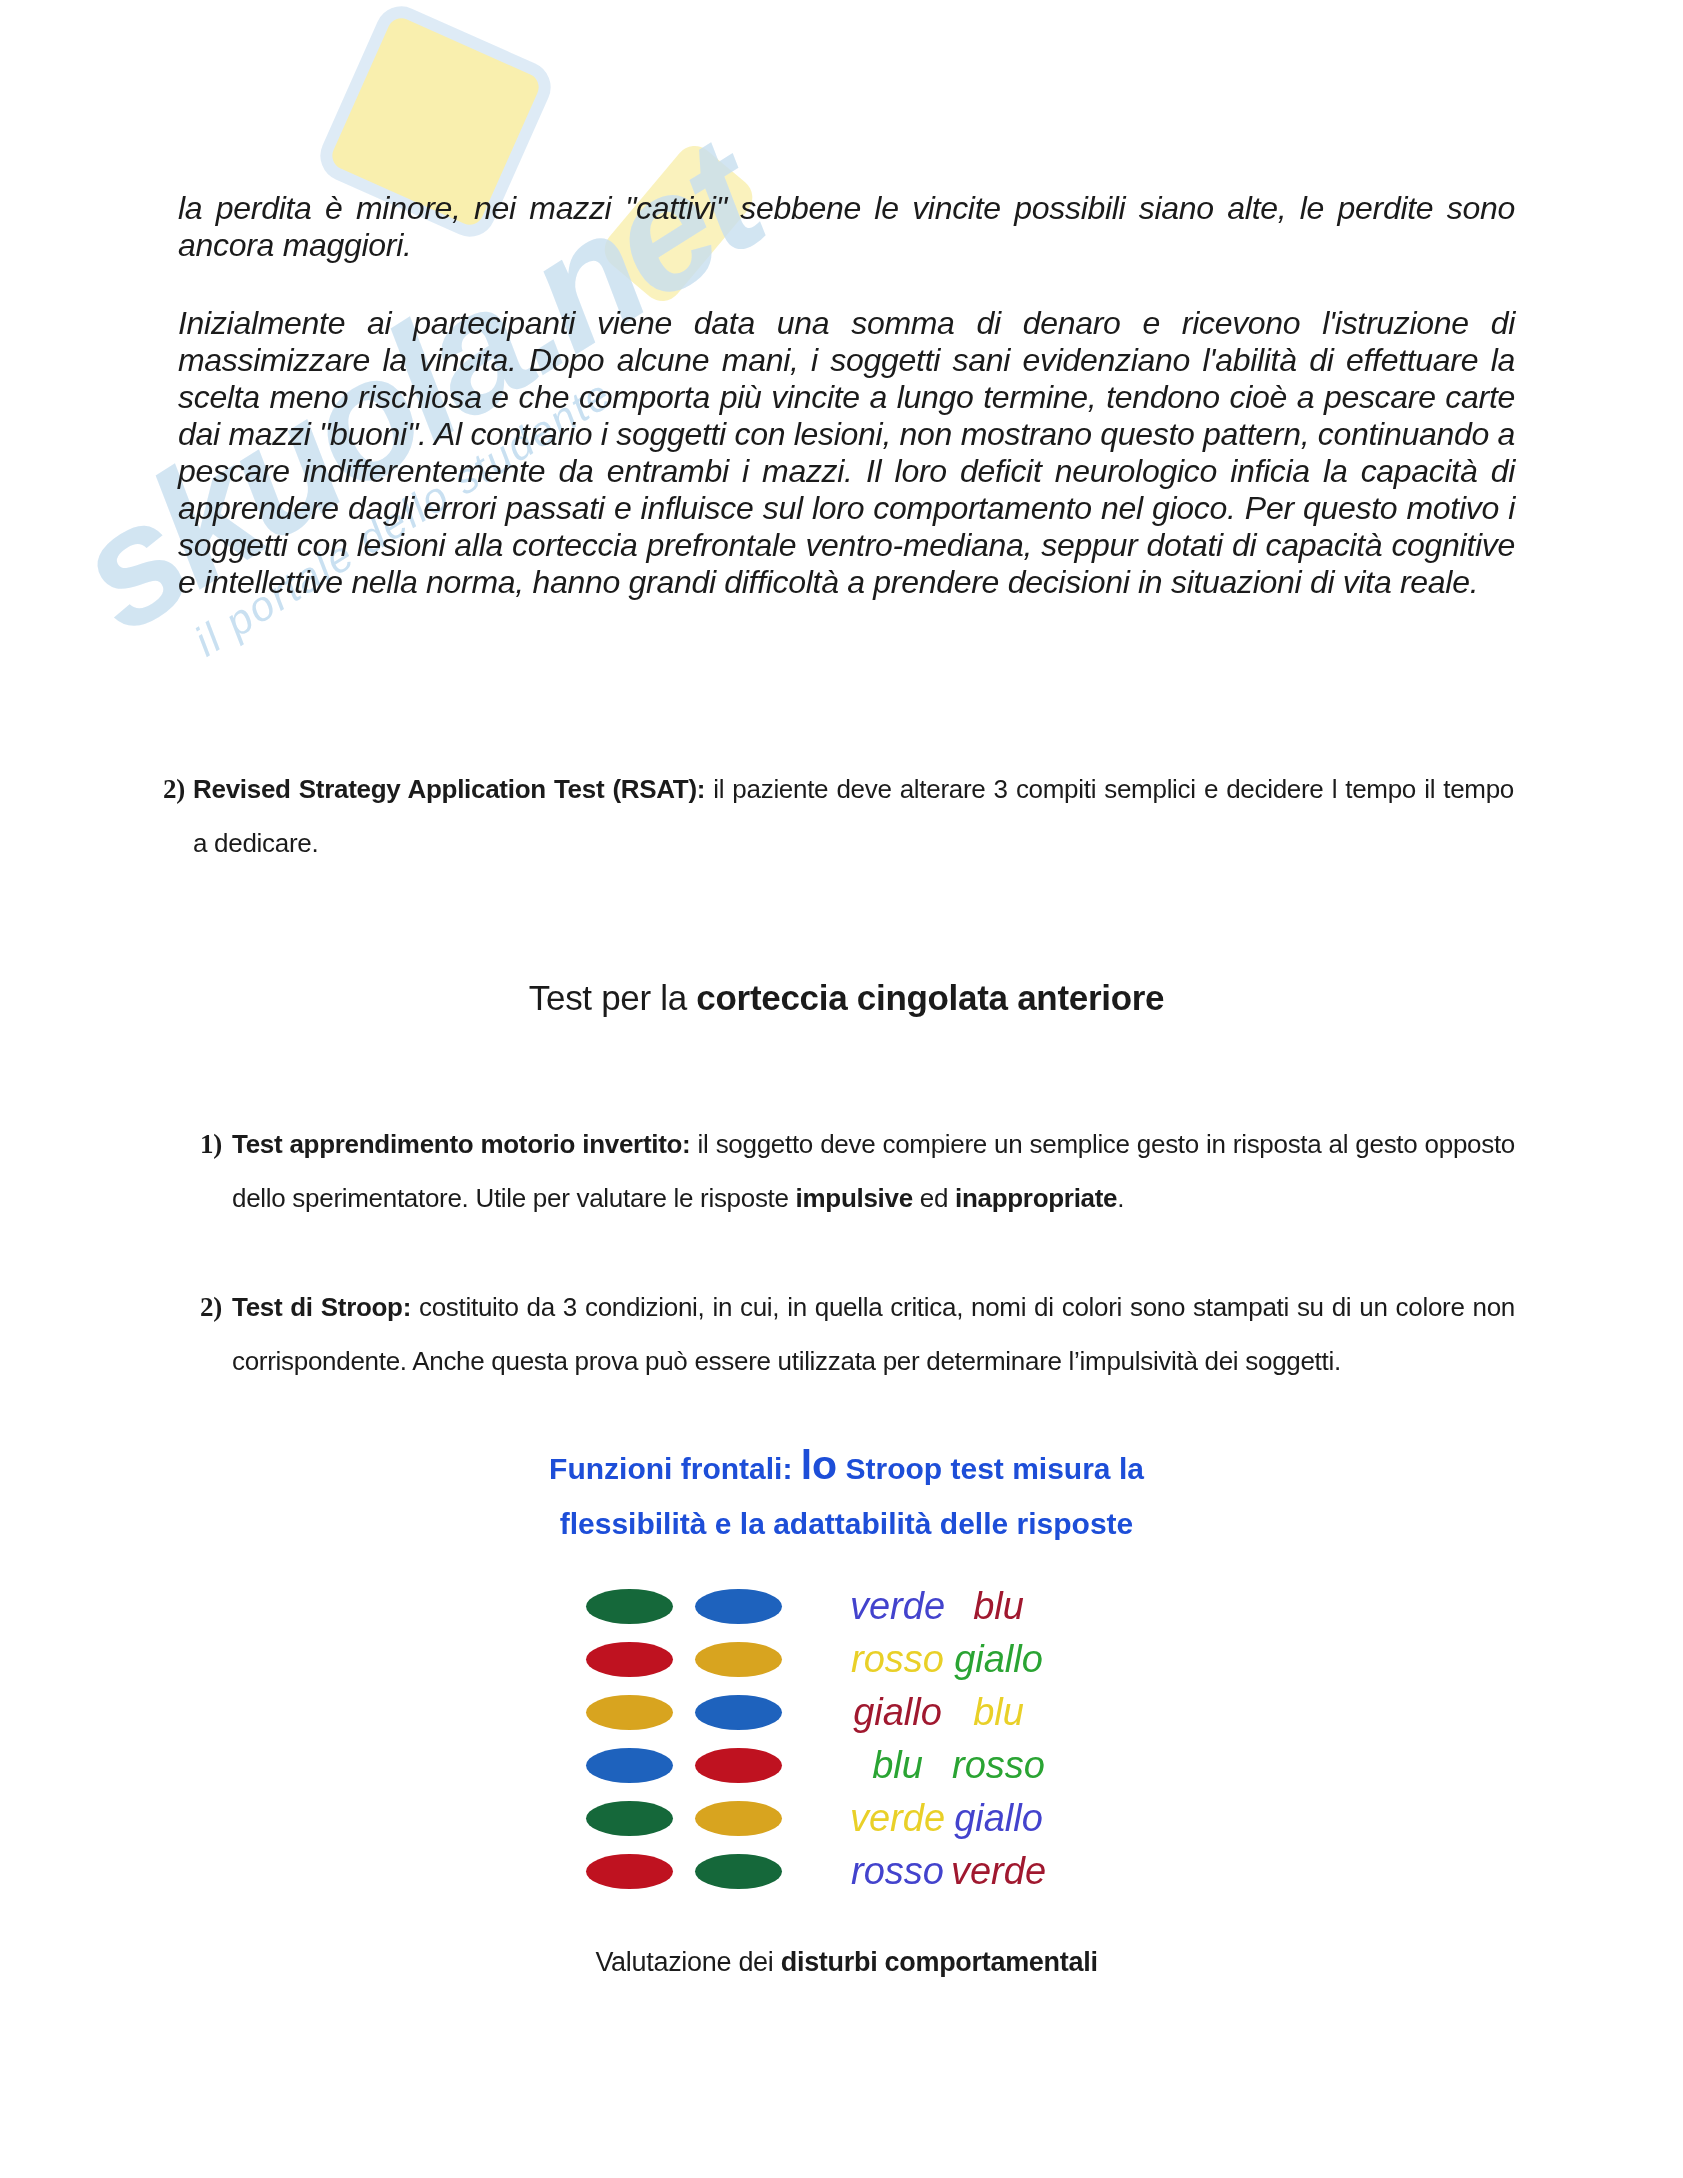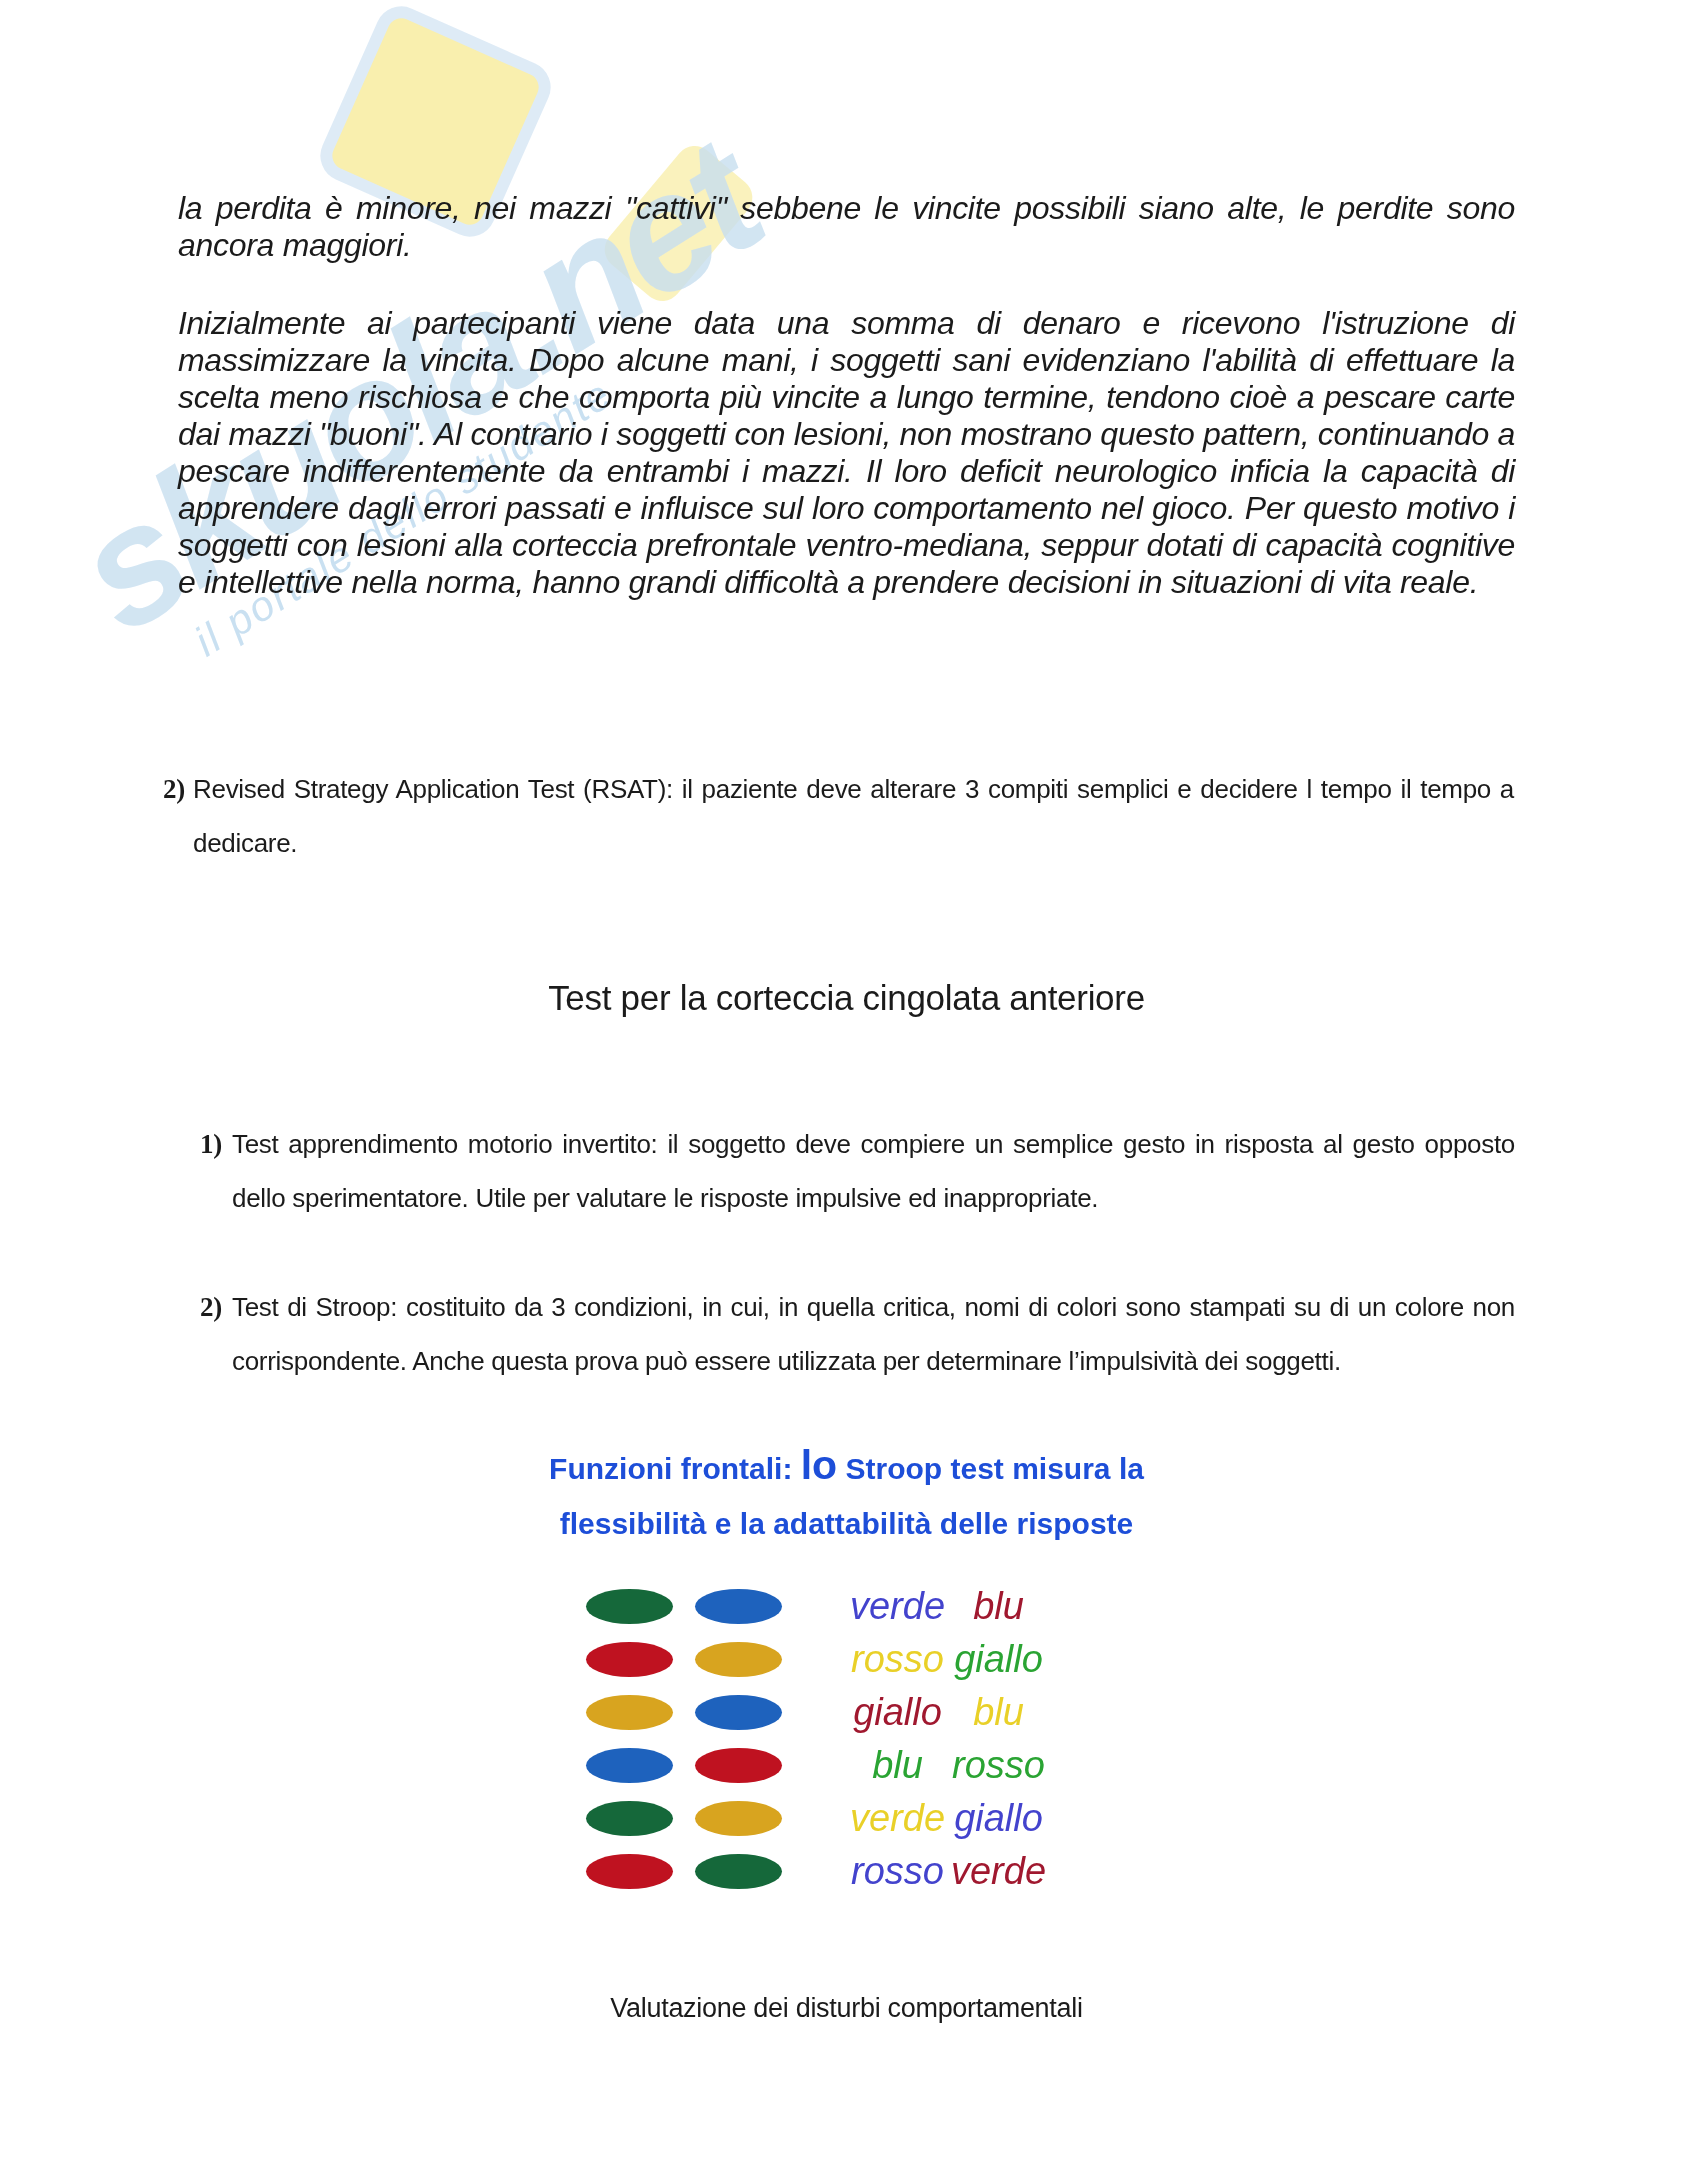--- a/index.html
+++ b/index.html
@@ -51,27 +51,27 @@
   .li-num{
     position:absolute;left:0;top:0;
     font-family:"Liberation Serif",serif;font-weight:bold;font-size:27px;
   }
   .li-body{display:block;}
   .rsat{left:163px;top:762px;width:1351px;}
   .rsat .li-body{padding-left:30px;}
   .item1{left:200px;top:1117px;width:1315px;}
   .item2{left:200px;top:1280px;width:1315px;}
   .item1 .li-body,.item2 .li-body{padding-left:32px;}
-  b{font-weight:normal;}
+  b{font-weight:bold;}
   .heading{
     left:178px;top:978px;width:1337px;text-align:center;
     font-size:35px;letter-spacing:-0.3px;
   }
   .footer{
-    left:178px;top:1993px;width:1337px;text-align:center;
+    left:178px;top:1947px;width:1337px;text-align:center;
     font-size:27px;letter-spacing:-0.3px;
   }
   
   .fig-title{
     left:178px;top:1438px;width:1337px;text-align:center;
     font-weight:bold;font-size:30px;line-height:55px;letter-spacing:0px;
   }
   .fig-title .big{font-size:41px;}
   .stroop-rows{position:absolute;left:0;top:1579px;width:1683px;z-index:1;}
   .stroop-row{position:relative;height:53px;}

